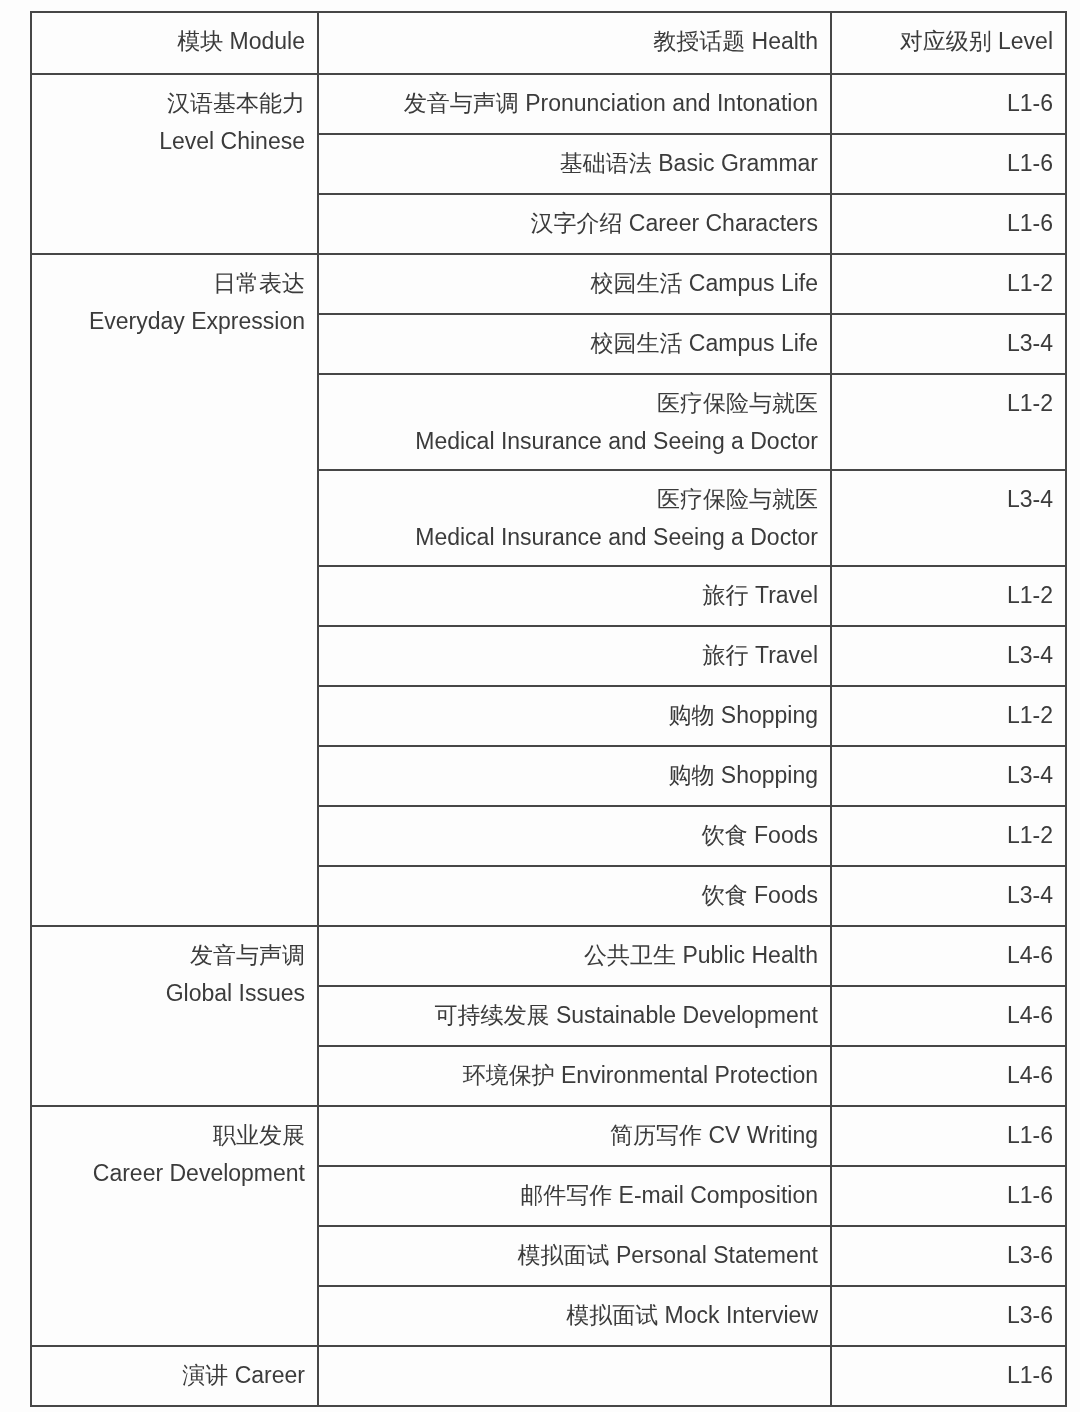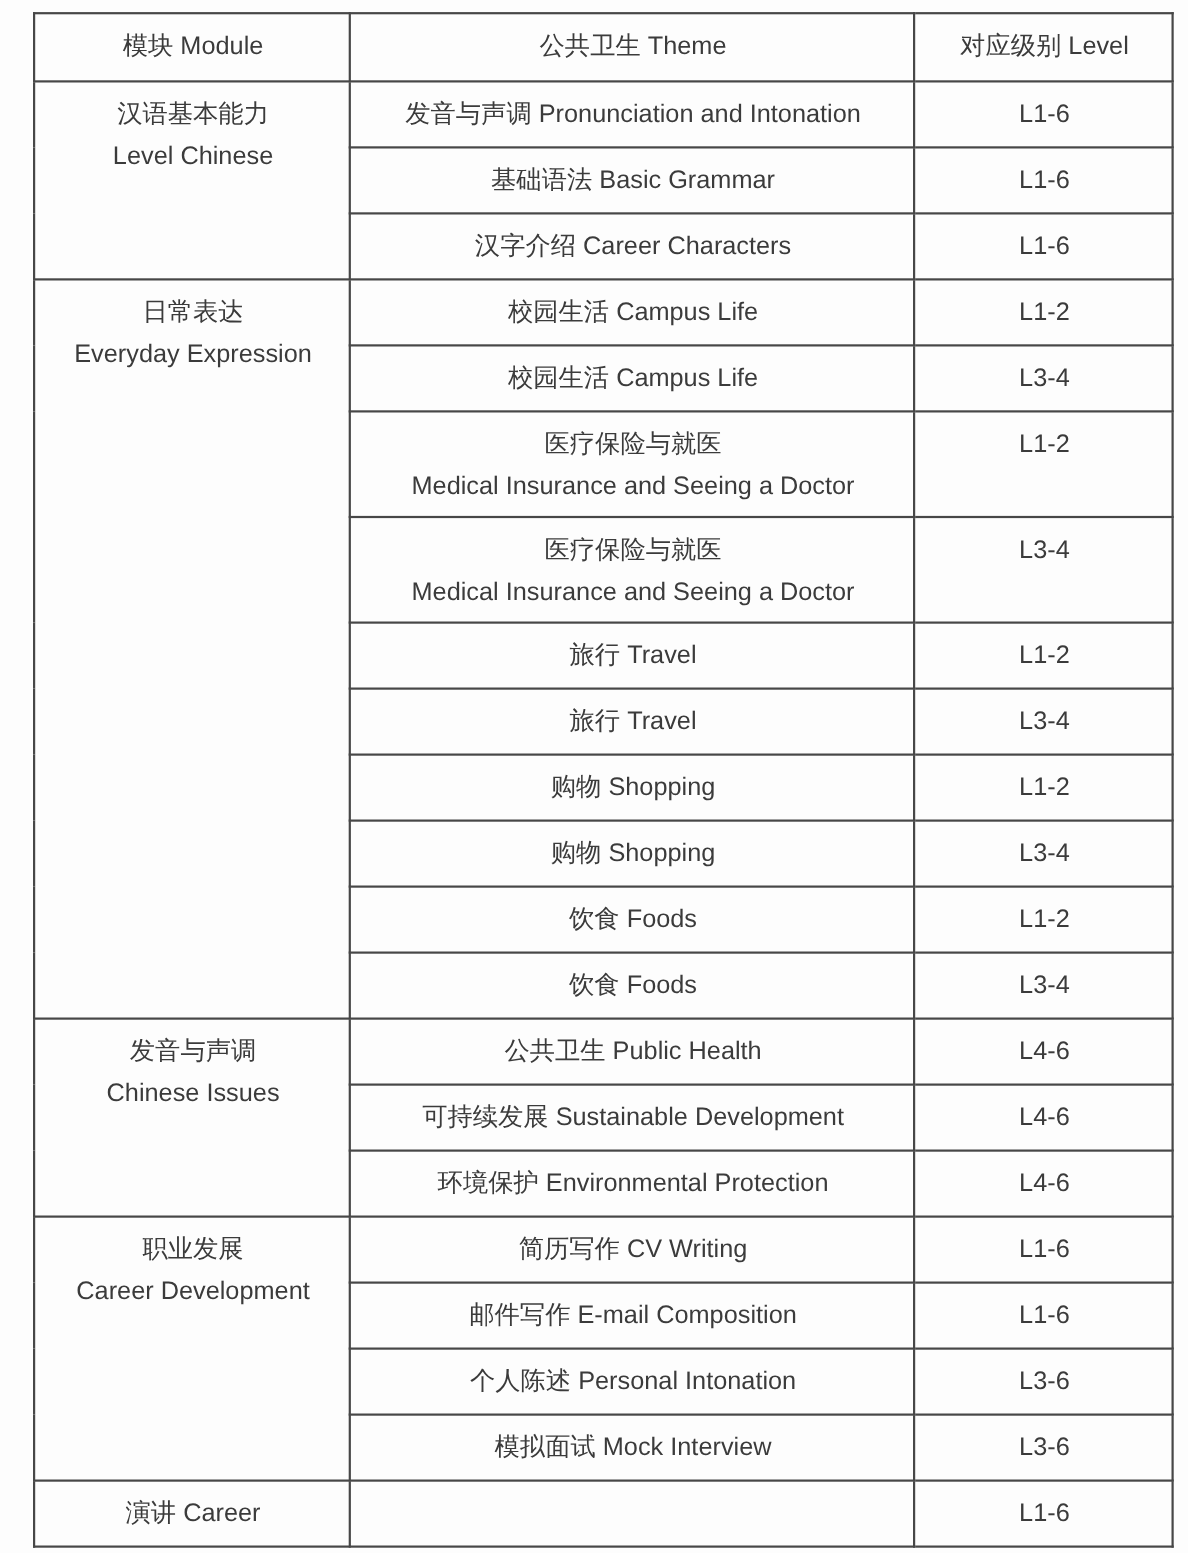--- a/index.html
+++ b/index.html
@@ -23,21 +23,21 @@
     border-collapse: collapse;
     table-layout: fixed;
     width: 1035px;
   }
   col.col-module { width: 287px; }
   col.col-theme  { width: 513px; }
   col.col-level  { width: 235px; }
   th, td {
     border: 2px solid var(--border);
     vertical-align: top;
-    text-align: center;
+    text-align: right;
     font-size: 23px;
     font-weight: 400;
     line-height: 38px;
     padding: 9px 12px 9px 14px;
     overflow: hidden;
   }
   tr { height: 60px; }
   tr.header-row { height: 62px; }
   .cell-line { display: block; }
 </style>
@@ -47,21 +47,21 @@
 <div class="page">
   <table class="course-table">
     <colgroup>
       <col class="col-module">
       <col class="col-theme">
       <col class="col-level">
     </colgroup>
     <thead>
       <tr class="header-row">
         <th>模块 Module</th>
-        <th>公共卫生 Theme</th>
+        <th>教授话题 Health</th>
         <th>对应级别 Level</th>
       </tr>
     </thead>
     <tbody>
 
       <tr>
         <td rowspan="3">
           <span class="cell-line">汉语基本能力</span>
           <span class="cell-line">Level Chinese</span>
         </td>
@@ -146,21 +146,21 @@
       <tr>
         <td>
           <span class="cell-line">饮食 Foods</span>
         </td>
         <td>L3-4</td>
       </tr>
 
       <tr>
         <td rowspan="3">
           <span class="cell-line">发音与声调</span>
-          <span class="cell-line">Chinese Issues</span>
+          <span class="cell-line">Global Issues</span>
         </td>
         <td>
           <span class="cell-line">公共卫生 Public Health</span>
         </td>
         <td>L4-6</td>
       </tr>
       <tr>
         <td>
           <span class="cell-line">可持续发展 Sustainable Development</span>
         </td>
@@ -184,21 +184,21 @@
         <td>L1-6</td>
       </tr>
       <tr>
         <td>
           <span class="cell-line">邮件写作 E-mail Composition</span>
         </td>
         <td>L1-6</td>
       </tr>
       <tr>
         <td>
-          <span class="cell-line">个人陈述 Personal Intonation</span>
+          <span class="cell-line">模拟面试 Personal Statement</span>
         </td>
         <td>L3-6</td>
       </tr>
       <tr>
         <td>
           <span class="cell-line">模拟面试 Mock Interview</span>
         </td>
         <td>L3-6</td>
       </tr>
 

